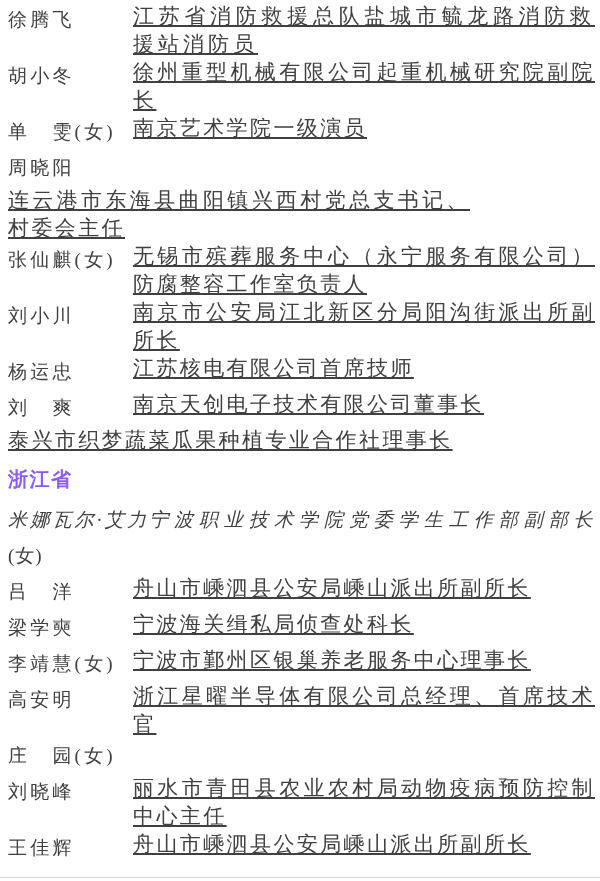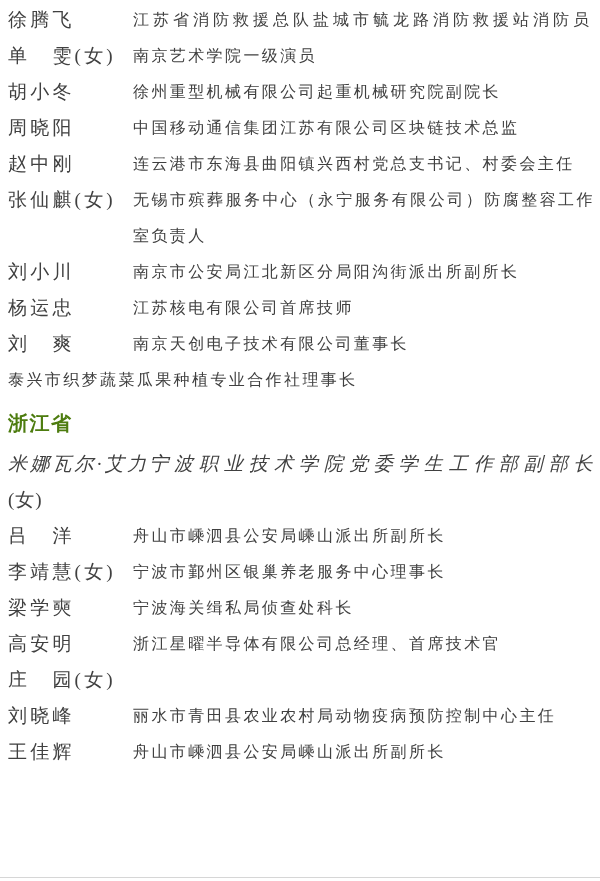--- a/index.html
+++ b/index.html
@@ -30,33 +30,34 @@
     flex: 0 0 125px;
     width: 125px;
     font-size: 19px;
     line-height: 36px;
     letter-spacing: 3.2px;
     white-space: pre;
   }
   .col-title {
     flex: 0 0 462px;
     width: 462px;
-    font-size: 16px;
-    line-height: 36px;
+    font-size: 21px;
+    line-height: 28px;
     letter-spacing: 2.4px;
     text-align: justify;
+    text-decoration: underline;
   }
   .col-title.loose {
     letter-spacing: 4px;
   }
   .province-heading {
     font-family: "Liberation Sans", "DejaVu Sans", sans-serif;
     font-weight: bold;
     font-size: 20px;
-    color: #4d7c0f;
+    color: #8b5cf6;
     line-height: 36px;
     letter-spacing: 1.5px;
     margin: 7px 0 5px 0;
   }
   
   .entry-block { display: block; }
   .sp-line { display: flex; align-items: flex-start; font-style: italic; }
   .sp-name {
     flex: 0 0 auto;
     font-size: 19px;
@@ -90,36 +91,34 @@
 <body>
 
 <div class="page">
 
   <div class="entry">
     <div class="col-name">徐腾飞</div>
     <div class="col-title loose">江苏省消防救援总队盐城市毓龙路消防救援站消防员</div>
   </div>
 
   <div class="entry">
+    <div class="col-name">胡小冬</div>
+    <div class="col-title">徐州重型机械有限公司起重机械研究院副院长</div>
+  </div>
+
+  <div class="entry">
     <div class="col-name">单　雯(女)</div>
     <div class="col-title">南京艺术学院一级演员</div>
   </div>
 
   <div class="entry">
-    <div class="col-name">胡小冬</div>
-    <div class="col-title">徐州重型机械有限公司起重机械研究院副院长</div>
+    <div class="col-name">周晓阳</div>
   </div>
 
   <div class="entry">
-    <div class="col-name">周晓阳</div>
-    <div class="col-title">中国移动通信集团江苏有限公司区块链技术总监</div>
-  </div>
-
-  <div class="entry">
-    <div class="col-name">赵中刚</div>
     <div class="col-title">连云港市东海县曲阳镇兴西村党总支书记、村委会主任</div>
   </div>
 
   <div class="entry">
     <div class="col-name">张仙麒(女)</div>
     <div class="col-title">无锡市殡葬服务中心（永宁服务有限公司）防腐整容工作室负责人</div>
   </div>
 
   <div class="entry">
     <div class="col-name">刘小川</div>
@@ -149,27 +148,27 @@
     </div>
     <div class="sp-gender">(女)</div>
   </div>
 
   <div class="entry">
     <div class="col-name">吕　洋</div>
     <div class="col-title">舟山市嵊泗县公安局嵊山派出所副所长</div>
   </div>
 
   <div class="entry">
-    <div class="col-name">李靖慧(女)</div>
-    <div class="col-title">宁波市鄞州区银巢养老服务中心理事长</div>
+    <div class="col-name">梁学奭</div>
+    <div class="col-title">宁波海关缉私局侦查处科长</div>
   </div>
 
   <div class="entry">
-    <div class="col-name">梁学奭</div>
-    <div class="col-title">宁波海关缉私局侦查处科长</div>
+    <div class="col-name">李靖慧(女)</div>
+    <div class="col-title">宁波市鄞州区银巢养老服务中心理事长</div>
   </div>
 
   <div class="entry">
     <div class="col-name">高安明</div>
     <div class="col-title">浙江星曜半导体有限公司总经理、首席技术官</div>
   </div>
 
   <div class="entry">
     <div class="col-name">庄　园(女)</div>
   </div>

